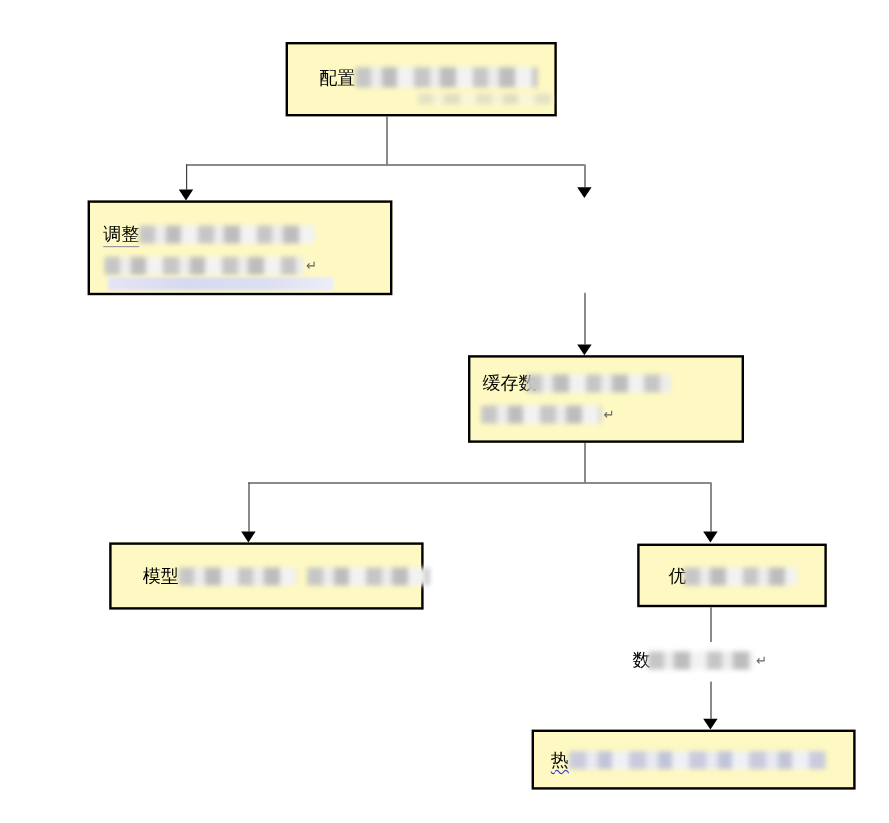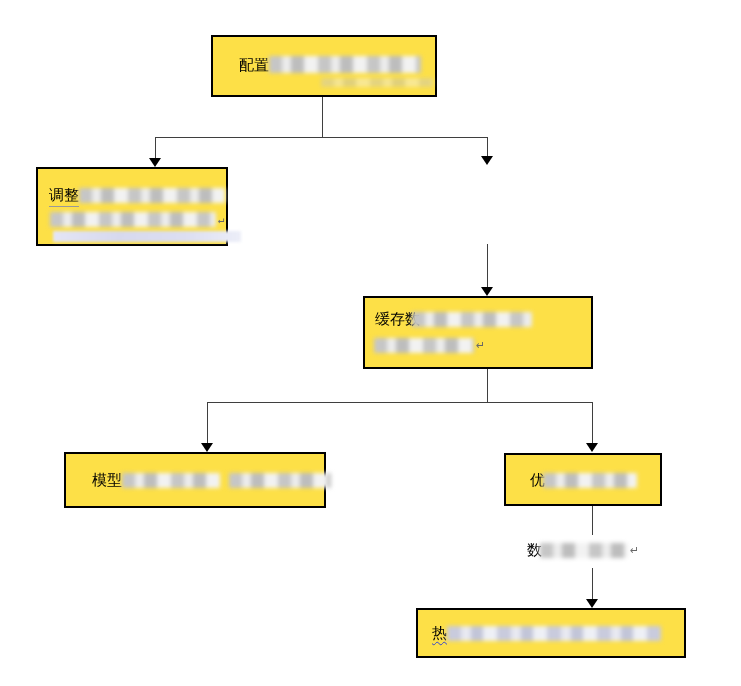--- a/index.html
+++ b/index.html
@@ -6,25 +6,26 @@
   #canvas{
     position:relative;
     width:741px;height:686px;
     background:#ffffff;
     font-family:"DejaVu Sans","Liberation Sans",sans-serif;
     color:#000;
     overflow:hidden;
   }
   .node{
     position:absolute;
-    background:#fde047;
+    background:#fef9c3;
     border:2px solid #000;
     box-sizing:border-box;
     font-size:15px;
     color:#000;
+    margin-left:27px;
   }
   .vline{position:absolute;width:1px;background:#3f3f3f;}
   .hline{position:absolute;height:1px;background:#3f3f3f;}
   .arrow-down{
     position:absolute;width:0;height:0;
     border-left:6px solid transparent;
     border-right:6px solid transparent;
     border-top:9px solid #000;
   }
   
@@ -79,21 +80,21 @@
   <div class="vline" style="left:592px;top:568px;height:31px;"></div>
   <div class="arrow-down" style="left:586px;top:599px;"></div>
 
   <div class="node" style="left:211px;top:35px;width:226px;height:62px;">
     <div class="row" style="position:absolute;left:26px;top:19px;">
       <span>配置</span><span class="rd tall" style="width:152px;"></span>
     </div>
     <span class="rd light" style="position:absolute;left:108px;top:41px;width:112px;height:9px;"></span>
   </div>
 
-  <div class="node" style="left:36px;top:167px;width:192px;height:79px;font-family:Liberation Mono, monospace;">
+  <div class="node" style="left:46px;top:167px;width:254px;height:79px;">
     <div class="row" style="position:absolute;left:11px;top:17px;">
       <span class="uline">调整</span><span class="rd" style="width:146px;"></span>
     </div>
     <div class="row" style="position:absolute;left:12px;top:43px;">
       <span class="rd" style="width:166px;"></span><span class="ret">↵</span>
     </div>
     <span class="rd lav" style="position:absolute;left:15px;top:62px;width:188px;height:11px;"></span>
   </div>
 
 

